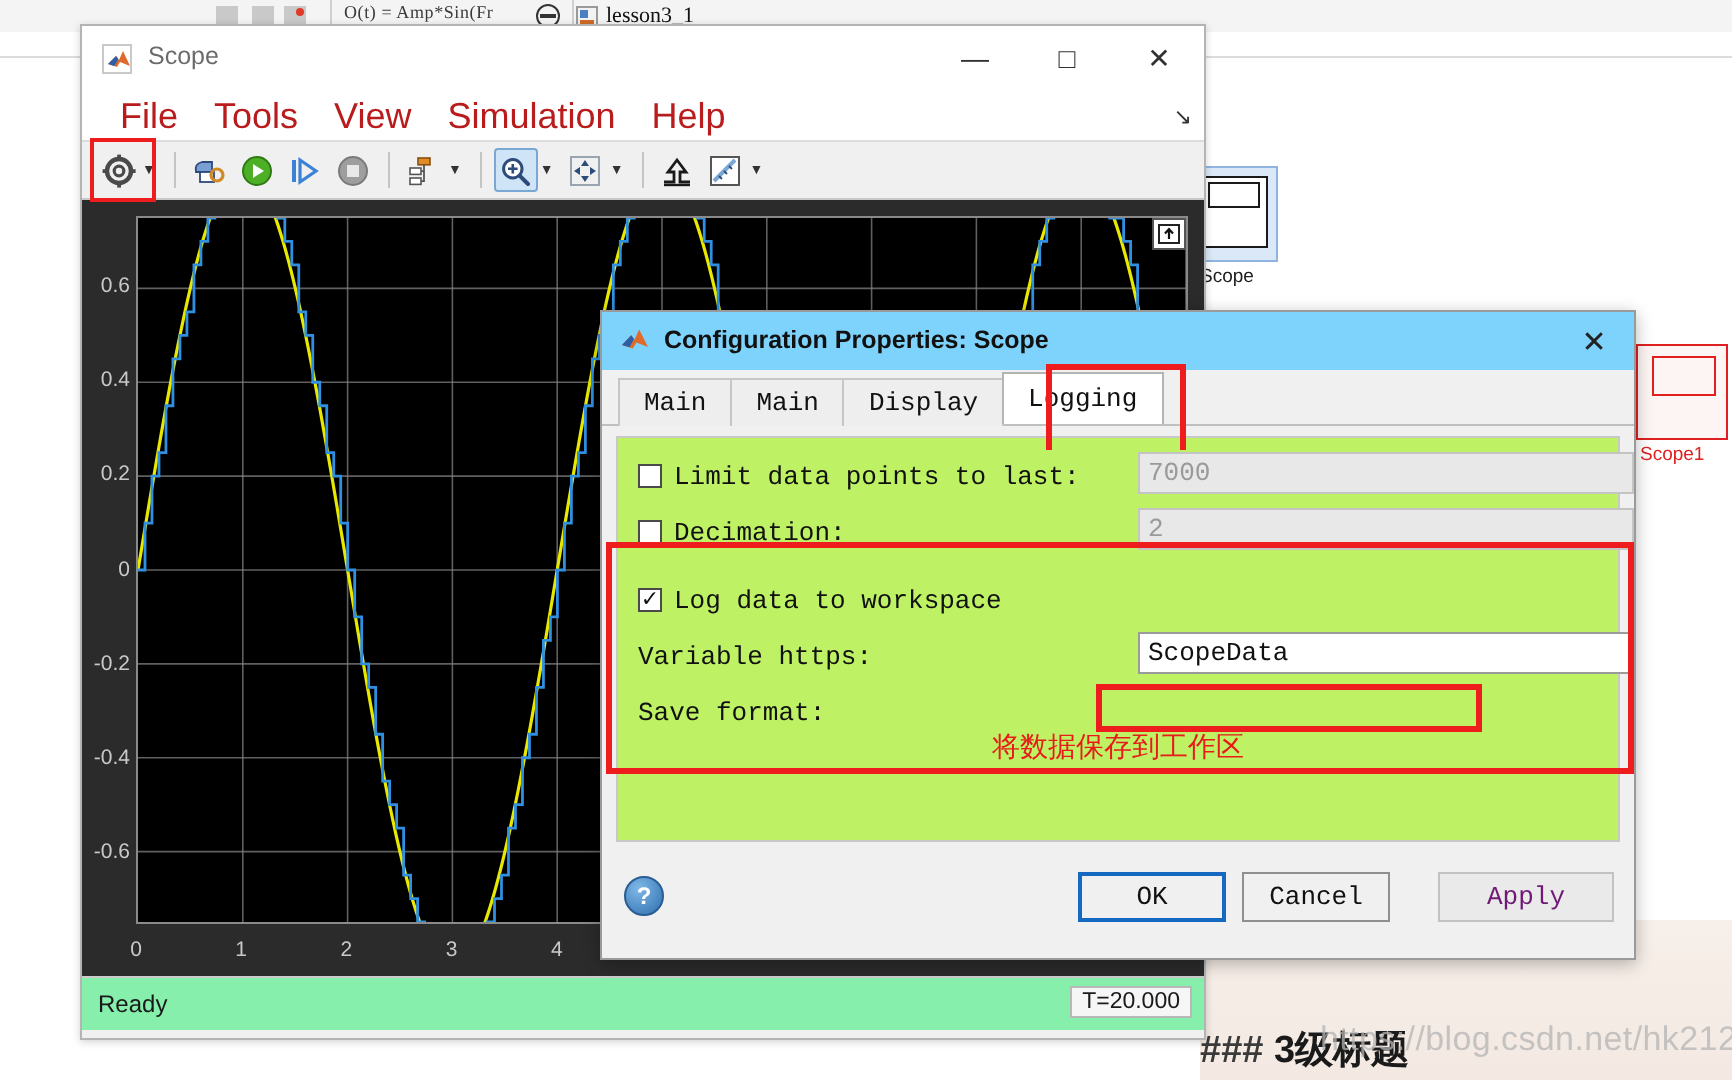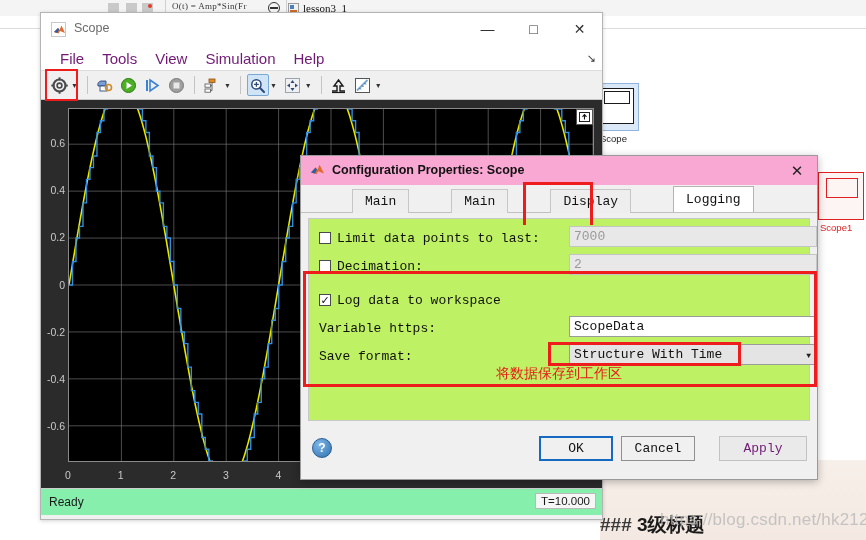--- a/index.html
+++ b/index.html
@@ -253,22 +253,22 @@
 
   .scope-menubar {
     position: relative;
     height: 24px;
     background: #ffffff;
     display: flex;
     align-items: center;
     padding-left: 10px;
   }
   .menu-item {
-    font-size: 15px;
-    color: #701a75;
+    font-size: 18px;
+    color: #b91c1c;
     padding: 2px 9px;
     position: relative;
   }
   .menu-item.underlined::after {
     content: "";
     position: absolute;
     left: 8px; right: 8px; bottom: -3px;
     height: 2px;
     background: #cf2b2b;
   }
@@ -405,21 +405,21 @@
     left: 300px; top: 155px;
     width: 518px; height: 325px;
     background: #f0f0f0;
     border: 1px solid #9a9a9a;
     box-sizing: border-box;
     box-shadow: 0 2px 8px rgba(0,0,0,0.28);
   }
   .cfg-titlebar {
     position: relative;
     height: 29px;
-    background: #f9a8d4;
+    background: #7dd3fc;
   }
   .cfg-title-icon {
     position: absolute;
     left: 9px; top: 7px;
     width: 15px; height: 15px;
   }
   .cfg-title-text {
     position: absolute;
     left: 31px; top: 7px;
     font-size: 12.5px;
@@ -447,21 +447,20 @@
     font-family: "Liberation Mono", monospace;
     font-size: 13px;
     color: #111;
     padding: 4px 12px 4px 12px;
     background: #eeeeee;
     border: 1px solid #c6c6c6;
     border-bottom: none;
     margin-right: -1px;
     position: relative;
     top: 1px;
-    margin-left: 43px;
   }
   .cfg-tab.selected {
     background: #ffffff;
     border-color: #b4b4b4;
     z-index: 3;
     top: 0;
     padding-top: 5px;
     padding-bottom: 5px;
   }
   .cfg-body {
@@ -859,21 +858,21 @@
           <div class="xtick" style="left: 342.6px;">6</div>
           <div class="xtick" style="left: 395.2px;">7</div>
           <div class="xtick" style="left: 447.8px;">8</div>
           <div class="xtick" style="left: 500.4px;">9</div>
           <div class="xtick" style="left: 553px;">10</div>
         </div>
     </div>
 
     <div class="scope-statusbar">
       <div class="status-ready">Ready</div>
-      <div class="status-time">T=10.000</div>
+      <div class="status-time">T=20.000</div>
     </div>
   </div>
 
   <div class="cfg-dialog">
 
     <div class="ann-tab"></div>
     <div class="ann-group"></div>
     <div class="ann-dd"></div>
 
     <div class="cfg-titlebar">
@@ -914,24 +913,20 @@
           <span class="field-label">Log data to workspace</span>
         </div>
 
         <div class="field-row" style="top:98px;">
           <span class="field-label">Variable https:</span>
           <span class="txt-input" style="top:-1px;">ScopeData</span>
         </div>
 
         <div class="field-row" style="top:126px;">
           <span class="field-label">Save format:</span>
-          <span class="dd" style="top:-1px;">
-            <span>Structure With Time</span>
-            <span class="dd-arrow">▼</span>
-          </span>
         </div>
 
         <div class="cfg-note">将数据保存到工作区</div>
       </div>
     </div>
 
     <div class="cfg-footer">
       <div class="help-icon">?</div>
       <div class="btn btn-ok">OK</div>
       <div class="btn btn-cancel">Cancel</div>

